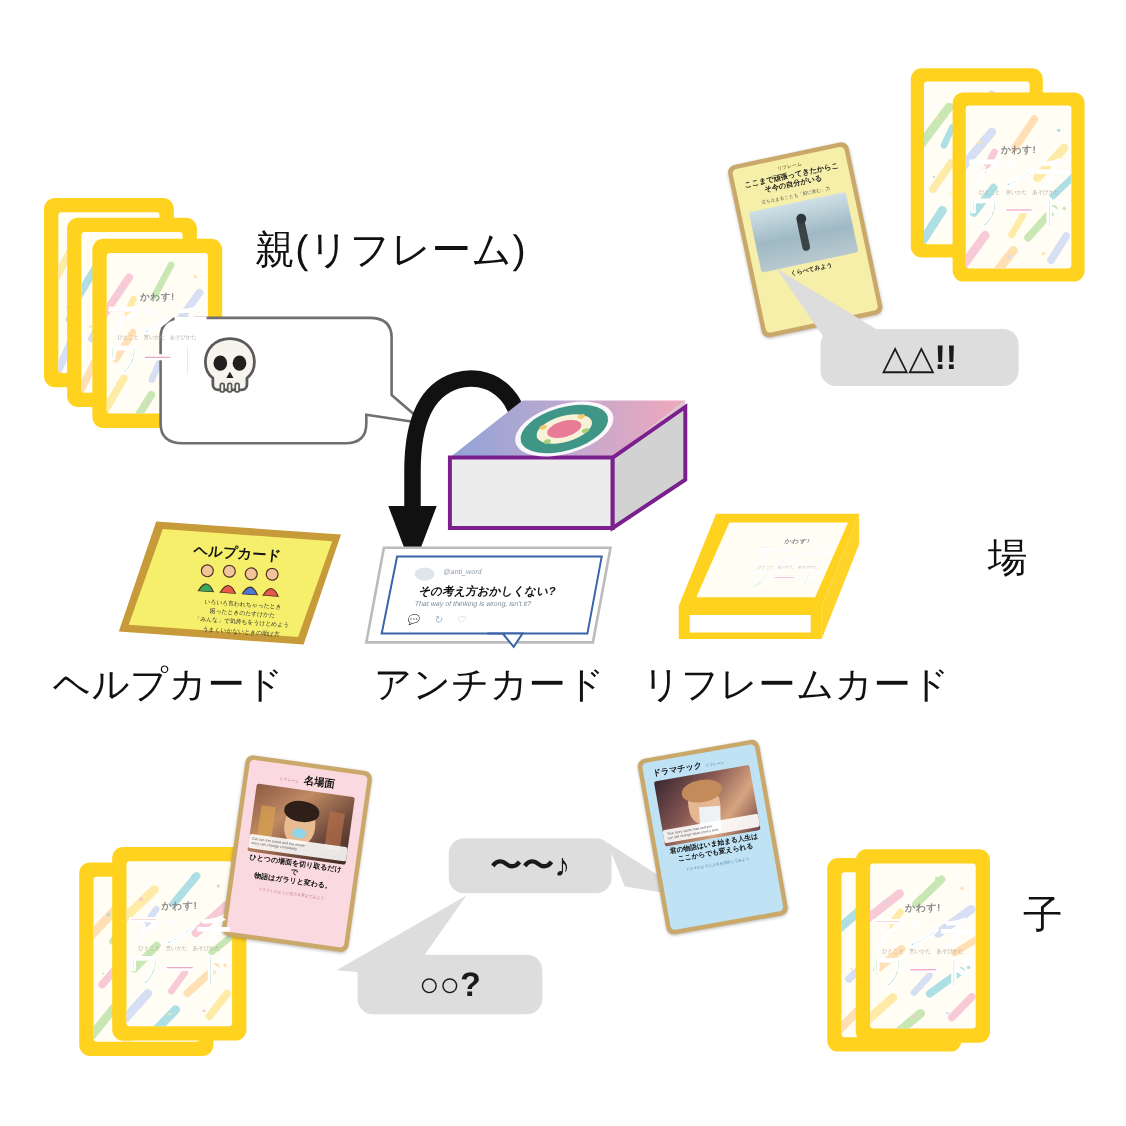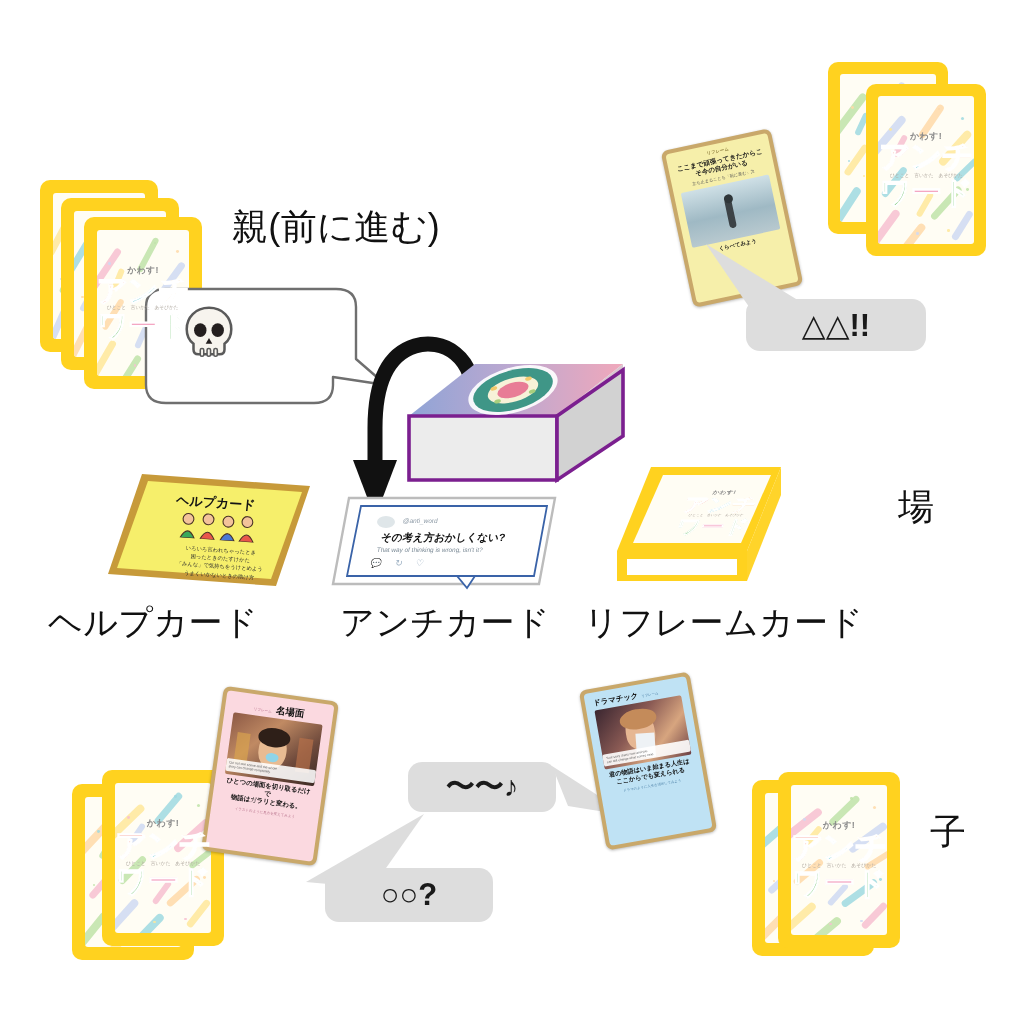--- a/index.html
+++ b/index.html
@@ -167,21 +167,21 @@
           <div class="confetti" style="left: 8%; top: 58%; width: 2.6%; aspect-ratio: 1 / 1; border-radius: 50%; background: rgb(255, 232, 154);"></div>
           <div class="confetti" style="left: 92%; top: 62%; width: 3%; aspect-ratio: 1 / 1; border-radius: 50%; background: rgb(159, 217, 224);"></div>
           <div class="confetti" style="left: 40%; top: 92%; width: 2.6%; aspect-ratio: 1 / 1; border-radius: 50%; background: rgb(247, 192, 208);"></div>
           <div class="confetti" style="left: 62%; top: 8%; width: 2.4%; aspect-ratio: 1 / 1; border-radius: 50%; background: rgb(191, 227, 168);"></div>
           <div class="confetti" style="left: 72%; top: 90%; width: 2.8%; aspect-ratio: 1 / 1; border-radius: 50%; background: rgb(207, 217, 242);"></div>
           <div class="confetti" style="left: 24%; top: 68%; width: 2.4%; aspect-ratio: 1 / 1; border-radius: 50%; background: rgb(255, 217, 168);"></div>
         </div>
     </div>
   </div>
 
-  <div class="label abs" style="left:232px;top:203px;font-size:36px;">親(前に進む)</div>
+  <div class="label abs" style="left:232px;top:203px;font-size:36px;">親(リフレーム)</div>
 
   <svg class="abs" width="260" height="125" viewBox="0 0 260 125" style="left:128px;top:285px;">
     <path d="M18,22 Q18,4 38,4 L208,4 Q228,4 228,22 L228,74 L258,100 L205,92 L205,100 Q205,118 186,118 L38,118 Q18,118 18,100 Z" fill="#ffffff" stroke="#6f6f6f" stroke-width="2.4" stroke-linejoin="round"></path>
   </svg>
   <div class="abs" style="left:178px;top:303px;width:62px;height:62px;">
     <svg width="62" height="62" viewBox="0 0 64 64">
       <path d="M32 5C18 5 9 15 9 27c0 7 3 12 7 15v6c0 3 2 5 5 5h22c3 0 5-2 5-5v-6c4-3 7-8 7-15C55 15 46 5 32 5z" fill="#f7f4ee" stroke="#5a5a5a" stroke-width="2.6"></path>
       <ellipse cx="23" cy="28" rx="6.4" ry="7.2" fill="#241f1f"></ellipse>
       <ellipse cx="41" cy="28" rx="6.4" ry="7.2" fill="#241f1f"></ellipse>
       <path d="M32 36l-3.4 6h6.8z" fill="#241f1f"></path>

